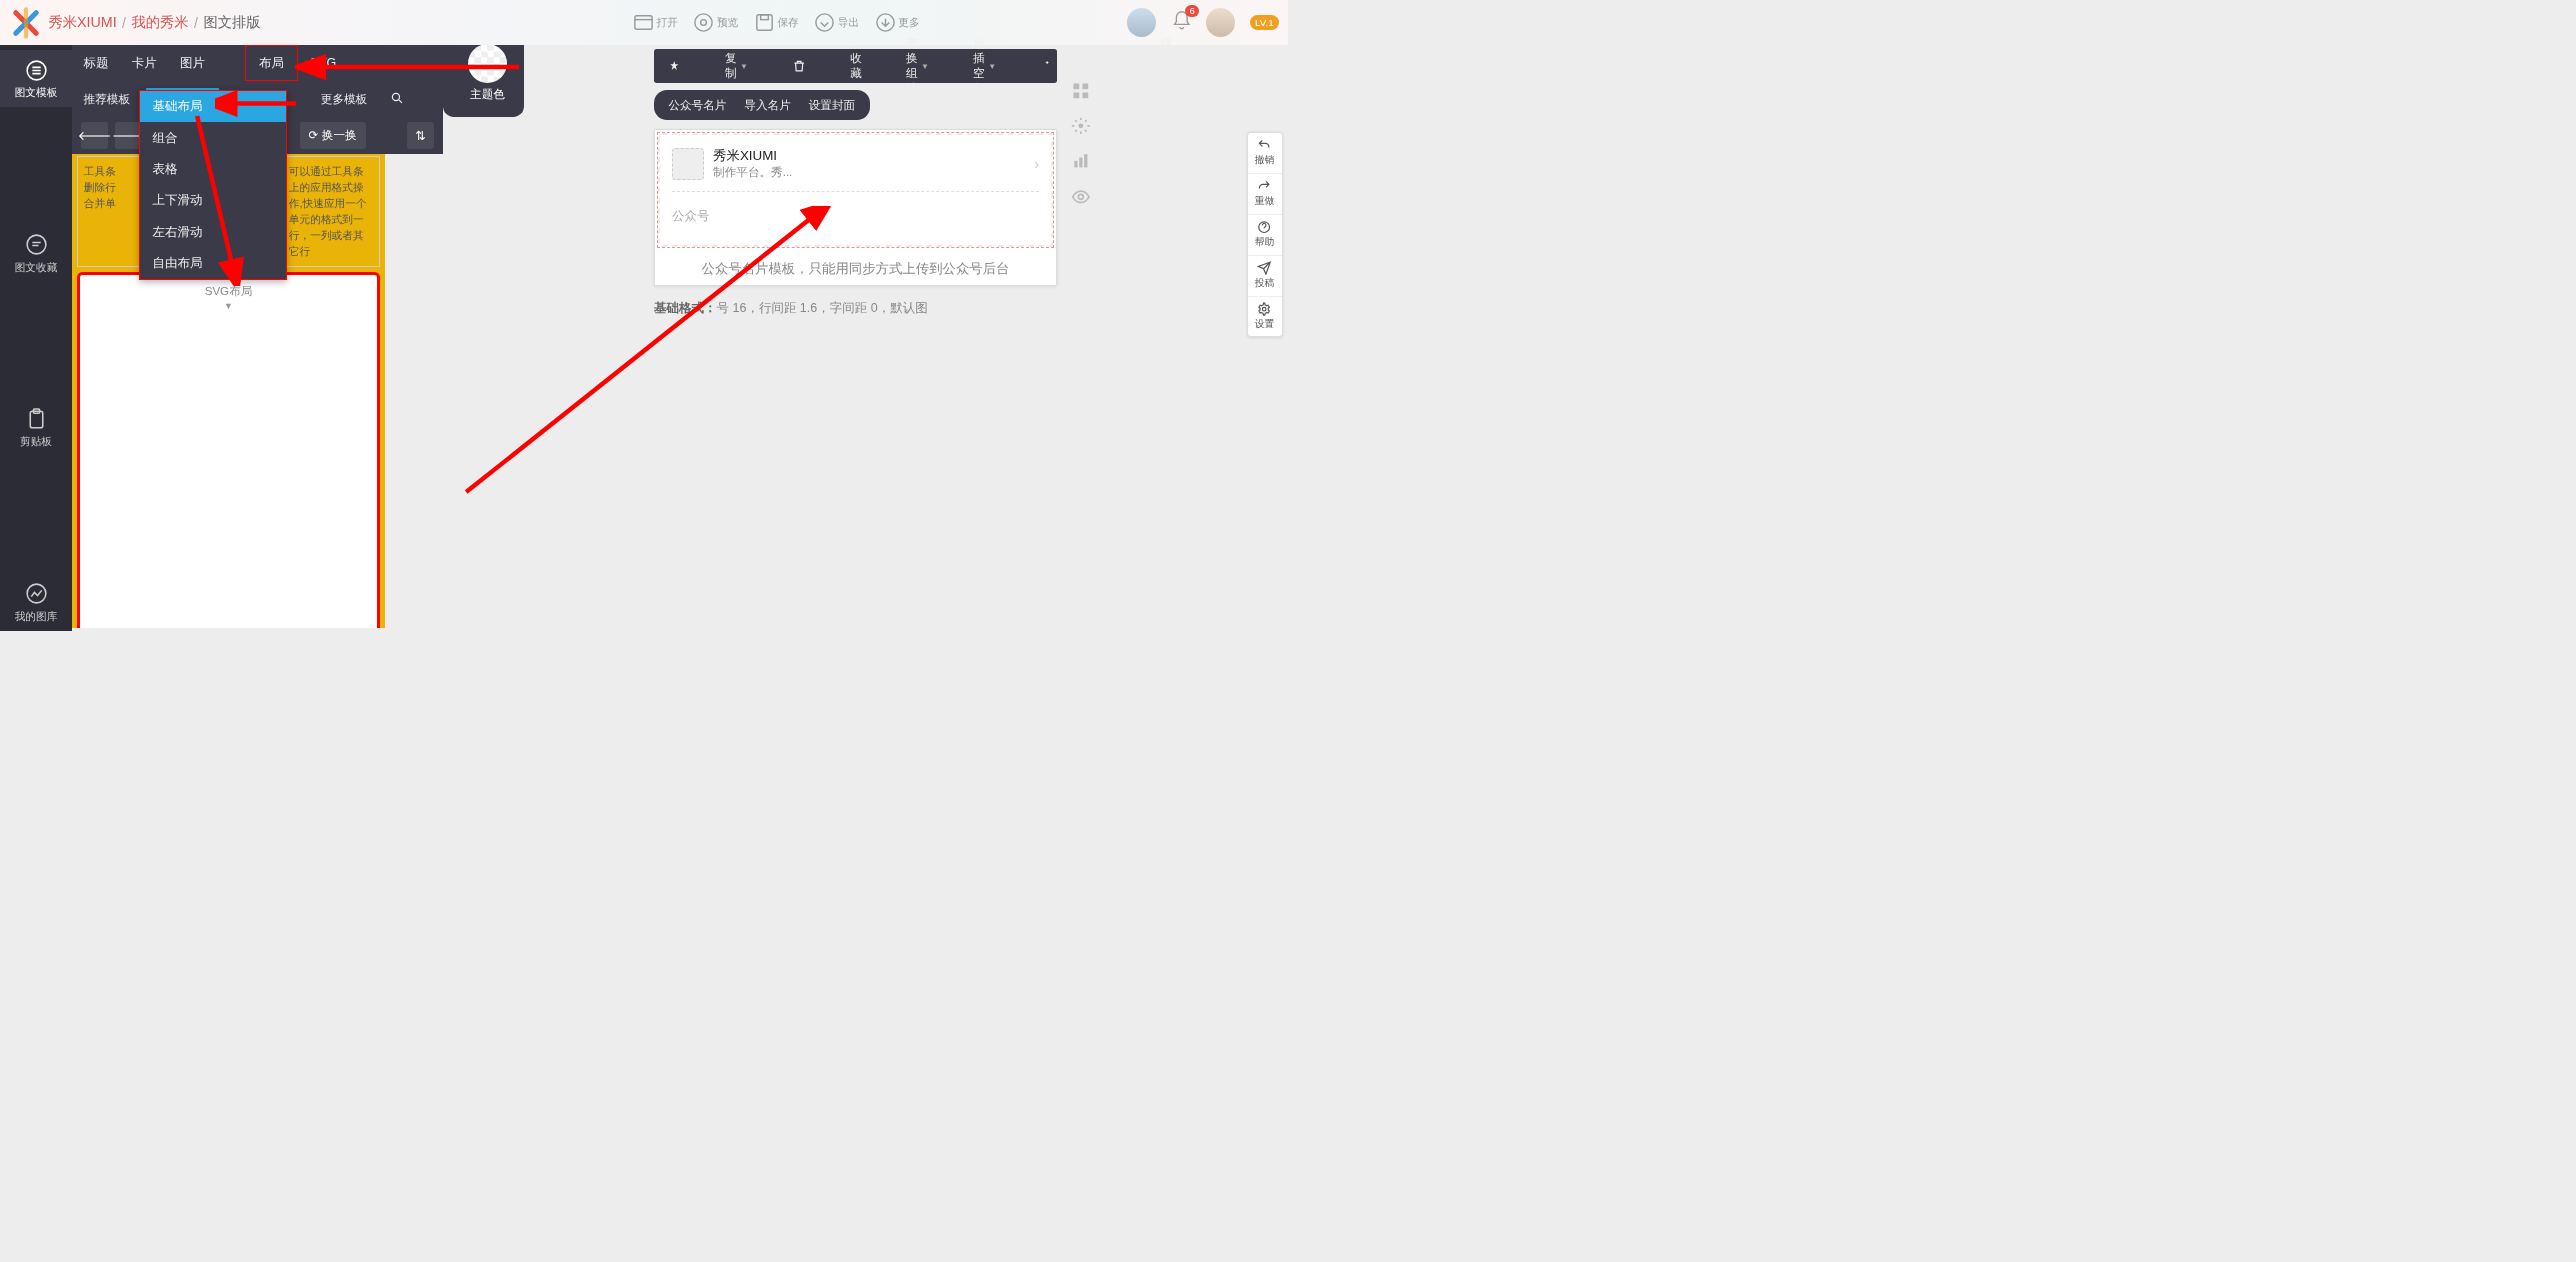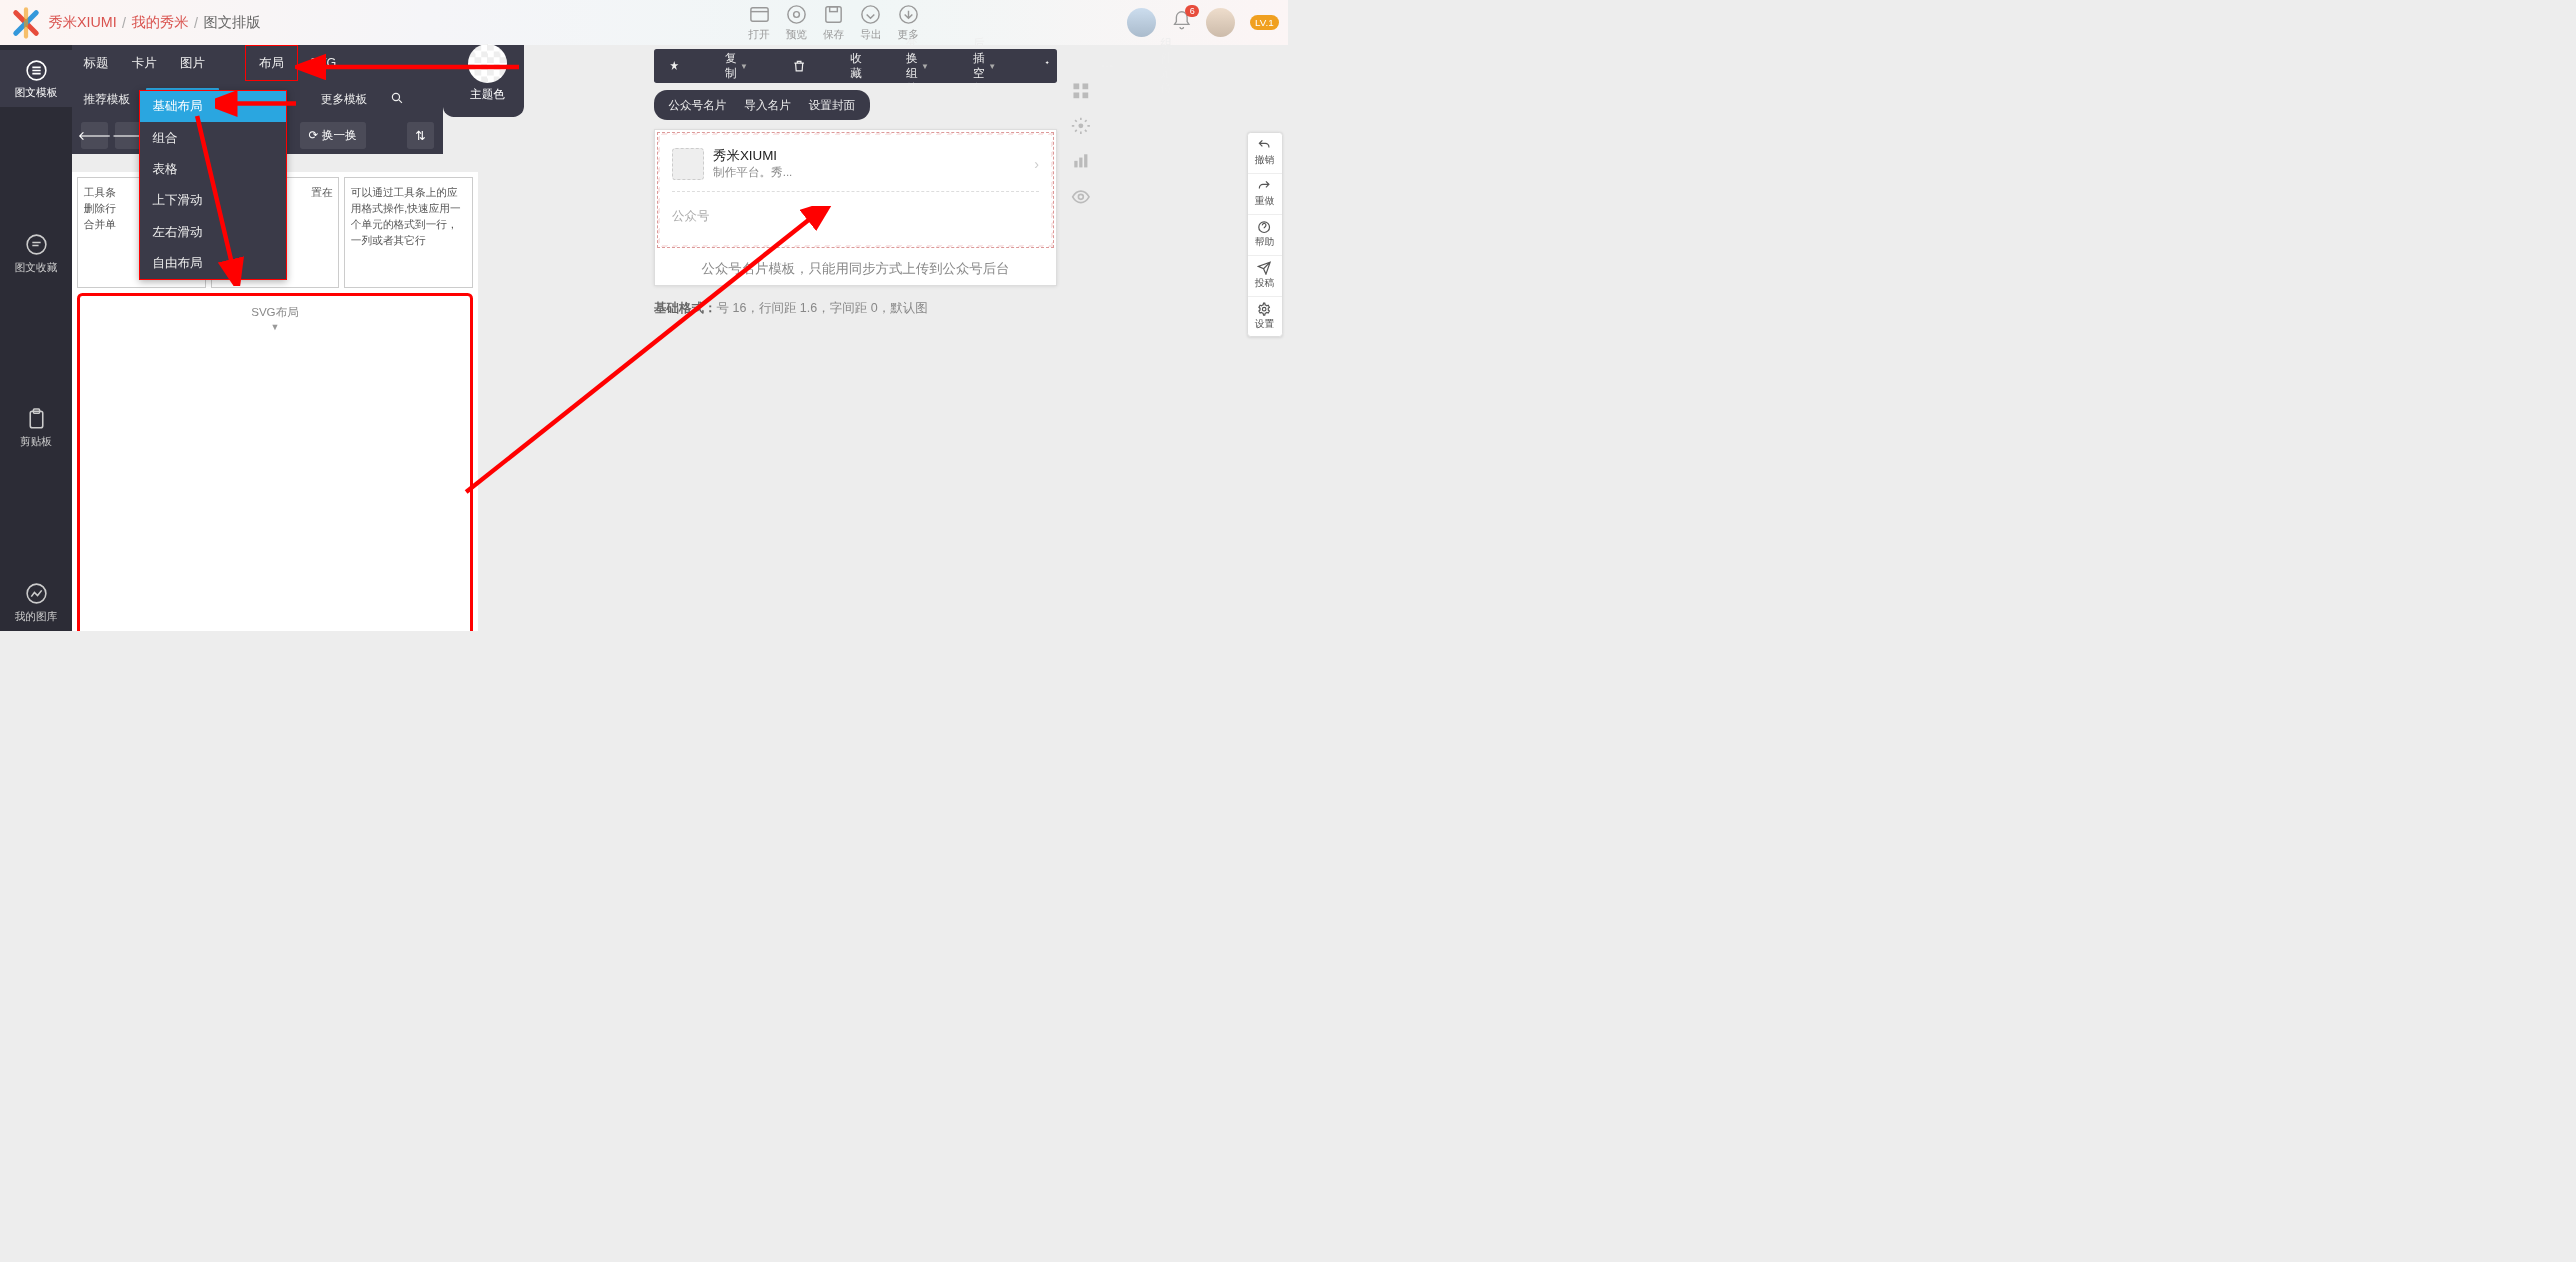--- a/index.html
+++ b/index.html
@@ -6,21 +6,21 @@
 body { font-family: "Microsoft YaHei", "PingFang SC", sans-serif; width: 1288px; height: 631px; background: #ededed; overflow: hidden; position: relative; }
 
 
 .top-header { height: 45px; background: linear-gradient(to right, #fdf5f3, #f5f5f8, #f0f6f6, #fcf5f5); display: flex; align-items: center; padding: 0 9px; }
 .logo { width: 34px; height: 34px; margin-right: 5.4px; }
 .breadcrumb { display: flex; align-items: center; font-size: 14.3px; }
 .breadcrumb a { color: #d9534f; text-decoration: none; }
 .breadcrumb .sep { color: #aaa; margin: 0 5.4px; }
 .breadcrumb .current { color: #666; }
 .top-header-right { margin-left: auto; display: flex; align-items: center; gap: 14.3px; }
-.header-icon-btn { display: flex; flex-direction: column; align-items: center; gap: 1.8px; color: #999; font-size: 10.7px; cursor: pointer; }
+.header-icon-btn { display: flex; flex-direction: row; align-items: center; gap: 1.8px; color: #999; font-size: 10.7px; cursor: pointer; }
 .header-icon-btn svg { width: 23px; height: 23px; }
 .avatar { width: 29px; height: 29px; border-radius: 50%; background: #ddd; }
 .bell { position: relative; color: #999; }
 .bell .badge { position: absolute; top: -5.4px; right: -7.2px; background: #e74c3c; color: #fff; font-size: 9px; border-radius: 9px; padding: 0.9px 4.5px; }
 .level-badge { background: #f0a020; color: #fff; font-size: 9.8px; padding: 1.8px 5.4px; border-radius: 9px; }
 
 
 .dark-bar { position: absolute; top: 45px; left: 72px; height: 36px; background: #3a3a48; display: flex; align-items: center; width: 452px; border-radius: 0; z-index: 5; }
 .dark-tab { color: #eee; font-size: 12.5px; padding: 0 11.6px; height: 36px; display: flex; align-items: center; cursor: pointer; }
 .dark-tab.boxed { border: 1.8px solid red; padding: 0 13.4px; margin-left: 28px; }
@@ -46,21 +46,21 @@
 .ls-item { width: 100%; display: flex; flex-direction: column; align-items: center; padding: 7.2px 0; color: #ccc; font-size: 10.7px; gap: 3.6px; cursor: pointer; }
 .ls-item.active { background: #3a3a48; color: #fff; }
 .ls-item svg { width: 25px; height: 25px; }
 
 
 .dropdown { position: absolute; top: 90px; left: 139px; width: 148px; background: #3a3a48; z-index: 20; border: 1.8px solid red; box-shadow: 0 1.8px 7.2px rgba(0,0,0,0.3); }
 .dropdown-item { color: #eee; font-size: 12.5px; padding: 7.2px 12.5px; cursor: pointer; }
 .dropdown-item.active { background: #2aa6e0; color: #fff; }
 
 
-.template-panel { position: absolute; left: 72px; top: 172px; width: 406px; background: #ffffff; height: 477px; overflow: hidden; }
+.template-panel { position: absolute; left: 72px; top: 151px; width: 313px; background: #eab308; height: 477px; overflow: hidden; }
 .tpl-row1 { display: flex; gap: 5.4px; padding: 5.4px; height: 121px; }
 .tpl-card { flex: 1; border: 0.9px solid #ccc; padding: 5.4px; font-size: 10.7px; color: #555; line-height: 1.5; }
 .svg-layout { border: 3.6px solid red; margin: 0 5.4px; height: 385px; background: #fff; border-radius: 5.4px; text-align: center; padding-top: 9px; color: #888; font-size: 11.6px; }
 .svg-layout .chev { font-size: 9px; color: #999; margin-top: 1.8px; }
 
 
 .canvas-area { position: absolute; left: 654px; top: 49px; width: 403px; }
 
 
 .float-toolbar { background: #3a3a48; height: 34px; border-radius: 2.7px; display: flex; align-items: center; padding: 0 5.4px; gap: 13px; margin-bottom: 7.2px; }

